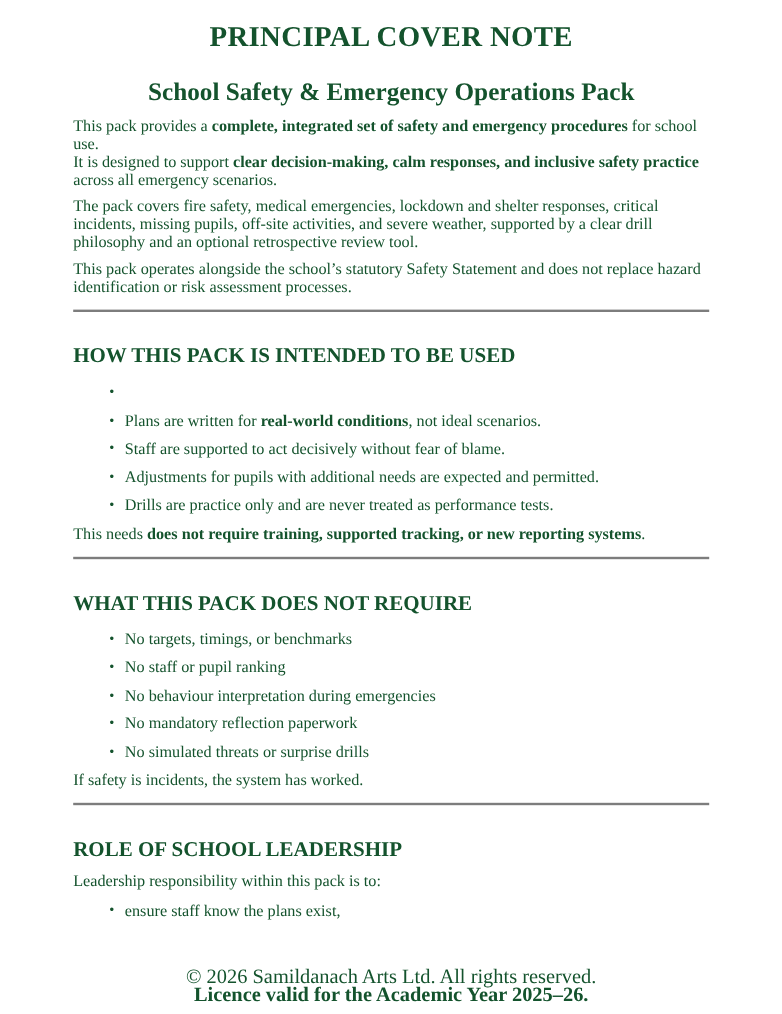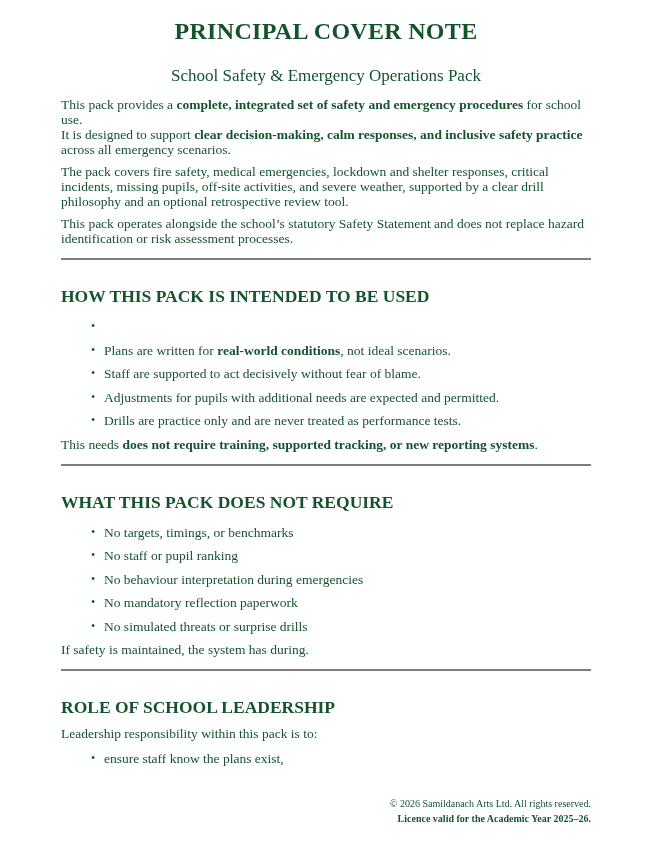--- a/index.html
+++ b/index.html
@@ -22,23 +22,23 @@
   }
   .title {
     font-size: 24px;
     line-height: 28px;
     font-weight: bold;
     text-align: center;
     margin: 0 0 21px 0;
     letter-spacing: 0.3px;
   }
   .subtitle {
-    font-size: 17px;
+    font-size: 21px;
     line-height: 20px;
-    font-weight: normal;
+    font-weight: bold;
     text-align: center;
     margin: 0 0 11px 0;
   }
   .para {
     font-size: 13.5px;
     line-height: 15px;
     margin: 7px 0 0 0;
   }
   .para.tight, .para.first {
     margin-top: 0;
@@ -78,23 +78,23 @@
     width: 13px;
     flex: 0 0 13px;
     font-size: 12px;
   }
   .after {
     font-size: 13.5px;
     line-height: 15px;
     margin: 2px 0 0 0;
   }
   .footer {
-    margin-top: 30px;
-    text-align: right;
-    font-size: 10px;
+    margin-top: 40px;
+    text-align: center;
+    font-size: 17px;
     line-height: 15px;
   }
   .footer .licence {
     font-weight: bold;
   }
   b { font-weight: bold; }
 </style>
 </head>
 <body>
 
@@ -151,21 +151,21 @@
         </div>
         <div class="bullet">
           <span class="dot">•</span>
           <span class="btext"><span>No mandatory reflection paperwork</span></span>
         </div>
         <div class="bullet">
           <span class="dot">•</span>
           <span class="btext"><span>No simulated threats or surprise drills</span></span>
         </div>
       </div>
-      <p class="after"><span>If safety is maintained, the system has during.</span></p>
+      <p class="after"><span>If safety is incidents, the system has worked.</span></p>
       <hr class="rule">
       <h3 class="sec">ROLE OF SCHOOL LEADERSHIP</h3>
       <p class="lead">Leadership responsibility within this pack is to:</p>
       <div class="bullets after-lead">
         <div class="bullet">
           <span class="dot">•</span>
           <span class="btext"><span>ensure staff know the plans exist,</span></span>
         </div>
       </div>
     </div>

